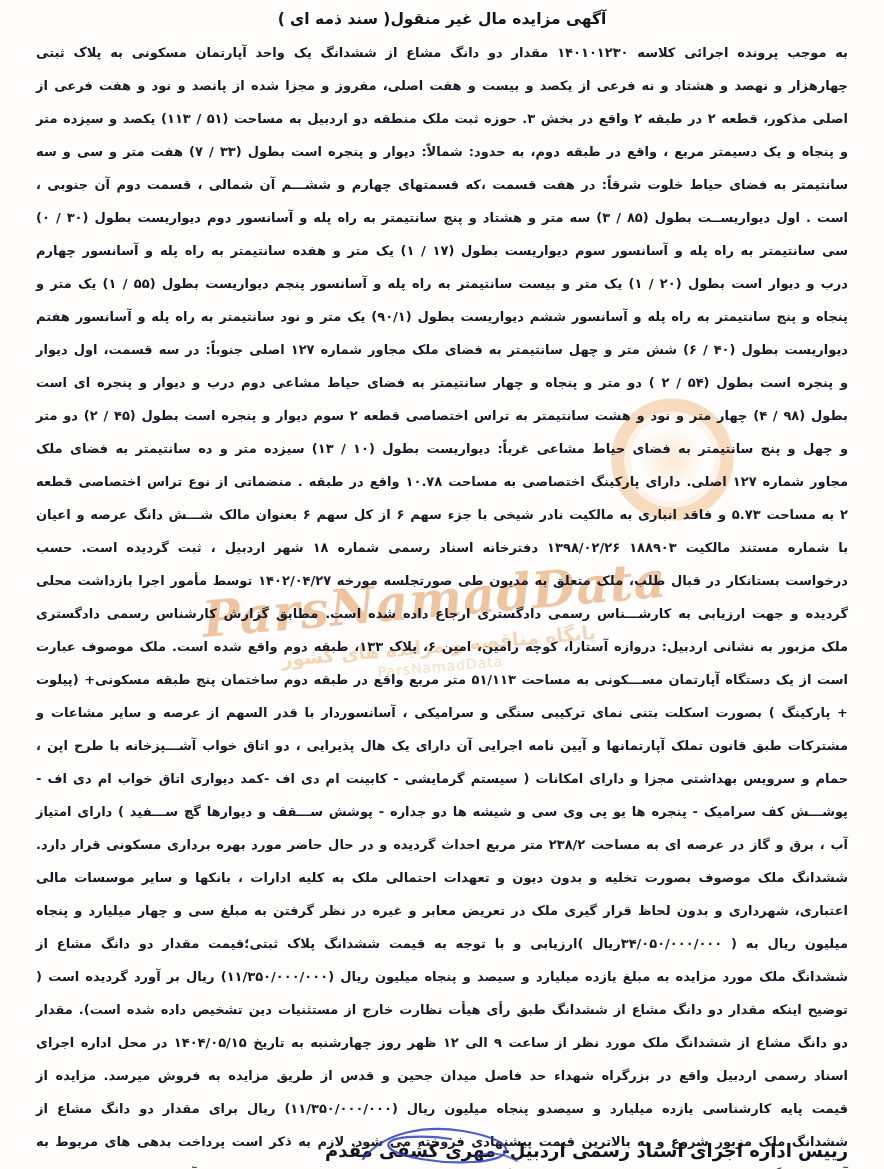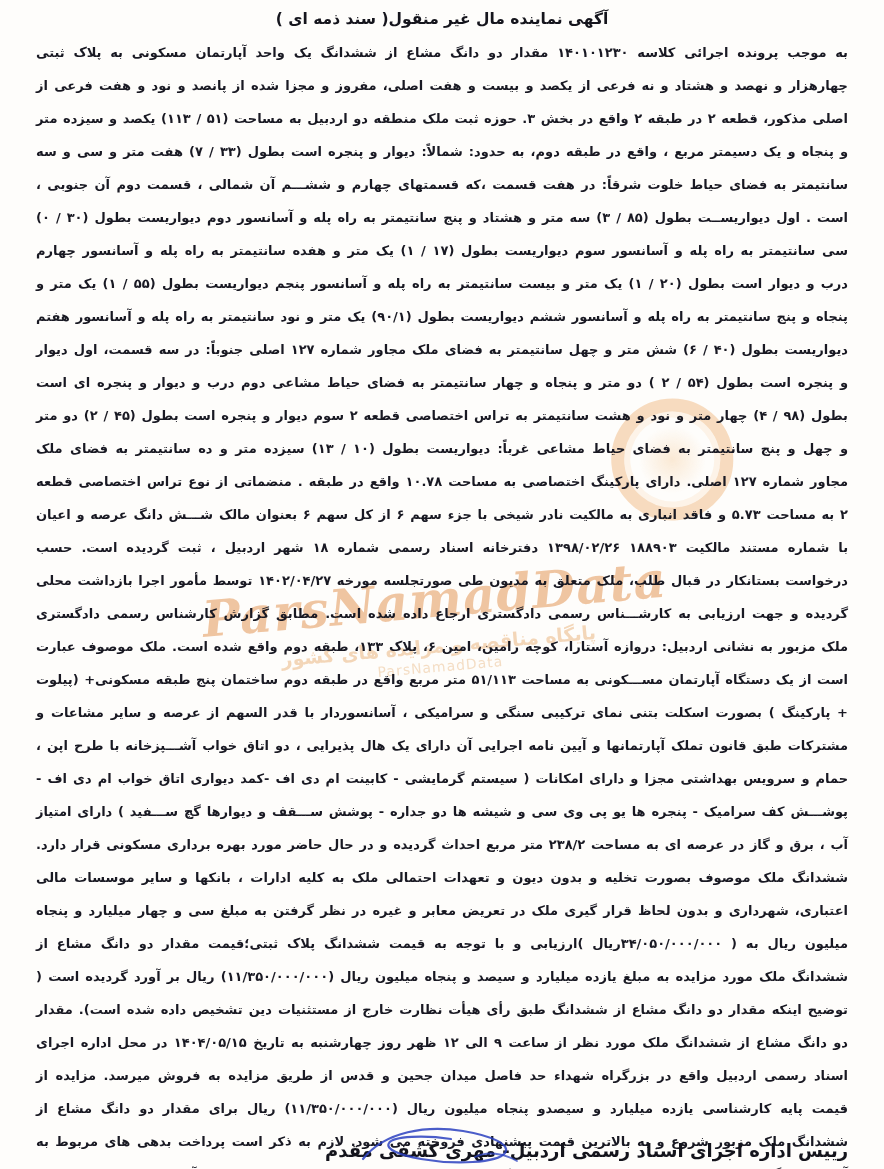--- a/index.html
+++ b/index.html
@@ -110,21 +110,21 @@
 <div class="page">
 
   <div class="watermark">
     <div class="wm-emblem"></div>
     <div class="wm-brand">ParsNamadData</div>
     <div class="wm-line1">پایگاه مناقصه و مزایده های کشور</div>
     <div class="wm-line2">ParsNamadData</div>
   </div>
 
   <div class="content">
-    <h1 class="title">آگهی نماینده مال غیر منقول( سند ذمه ای )</h1>
+    <h1 class="title">آگهی مزایده مال غیر منقول( سند ذمه ای )</h1>
     <p class="body-text">به موجب پرونده اجرائی کلاسه ۱۴۰۱۰۱۲۳۰ مقدار دو دانگ مشاع از ششدانگ یک واحد آپارتمان مسکونی به پلاک ثبتی چهارهزار و نهصد و هشتاد و نه فرعی از یکصد و بیست و هفت اصلی، مفروز و مجزا شده از پانصد و نود و هفت فرعی از اصلی مذکور، قطعه ۲ در طبقه ۲ واقع در بخش ۳. حوزه ثبت ملک منطقه دو اردبیل به مساحت (۵۱ / ۱۱۳) یکصد و سیزده متر و پنجاه و یک دسیمتر مربع ، واقع در طبقه دوم، به حدود: شمالاً: دیوار و پنجره است بطول (۳۳ / ۷) هفت متر و سی و سه سانتیمتر به فضای حیاط خلوت شرقاً: در هفت قسمت ،که قسمتهای چهارم و ششـــم آن شمالی ، قسمت دوم آن جنوبی ، است . اول دیواریســت بطول (۸۵ / ۳) سه متر و هشتاد و پنج سانتیمتر به راه پله و آسانسور دوم دیواریست بطول (۳۰ / ۰) سی سانتیمتر به راه پله و آسانسور سوم دیواریست بطول (۱۷ / ۱) یک متر و هفده سانتیمتر به راه پله و آسانسور چهارم درب و دیوار است بطول (۲۰ / ۱) یک متر و بیست سانتیمتر به راه پله و آسانسور پنجم دیواریست بطول (۵۵ / ۱) یک متر و پنجاه و پنج سانتیمتر به راه پله و آسانسور ششم دیواریست بطول (۹۰/۱) یک متر و نود سانتیمتر به راه پله و آسانسور هفتم دیواریست بطول (۴۰ / ۶) شش متر و چهل سانتیمتر به فضای ملک مجاور شماره ۱۲۷ اصلی جنوباً: در سه قسمت، اول دیوار و پنجره است بطول (۵۴ / ۲ ) دو متر و پنجاه و چهار سانتیمتر به فضای حیاط مشاعی دوم درب و دیوار و پنجره ای است بطول (۹۸ / ۴) چهار متر و نود و هشت سانتیمتر به تراس اختصاصی قطعه ۲ سوم دیوار و پنجره است بطول (۴۵ / ۲) دو متر و چهل و پنج سانتیمتر به فضای حیاط مشاعی غرباً: دیواریست بطول (۱۰ / ۱۳) سیزده متر و ده سانتیمتر به فضای ملک مجاور شماره ۱۲۷ اصلی. دارای پارکینگ اختصاصی به مساحت ۱۰.۷۸ واقع در طبقه . منضماتی از نوع تراس اختصاصی قطعه ۲ به مساحت ۵.۷۳ و فاقد انباری به مالکیت نادر شیخی با جزء سهم ۶ از کل سهم ۶ بعنوان مالک شـــش دانگ عرصه و اعیان با شماره مستند مالکیت ۱۸۸۹۰۳ ۱۳۹۸/۰۲/۲۶ دفترخانه اسناد رسمی شماره ۱۸ شهر اردبیل ، ثبت گردیده است. حسب درخواست بستانکار در قبال طلب، ملک متعلق به مدیون طی صورتجلسه مورخه ۱۴۰۲/۰۴/۲۷ توسط مأمور اجرا بازداشت محلی گردیده و جهت ارزیابی به کارشـــناس رسمی دادگستری ارجاع داده شده است. مطابق گزارش کارشناس رسمی دادگستری ملک مزبور به نشانی اردبیل: دروازه آستارا، کوچه رامین، امین ۶، پلاک ۱۳۳، طبقه دوم واقع شده است. ملک موصوف عبارت است از یک دستگاه آپارتمان مســـکونی به مساحت ۵۱/۱۱۳ متر مربع واقع در طبقه دوم ساختمان پنج طبقه مسکونی+ (پیلوت + پارکینگ ) بصورت اسکلت بتنی نمای ترکیبی سنگی و سرامیکی ، آسانسوردار با قدر السهم از عرصه و سایر مشاعات و مشترکات طبق قانون تملک آپارتمانها و آیین نامه اجرایی آن دارای یک هال پذیرایی ، دو اتاق خواب آشـــپزخانه با طرح اپن ، حمام و سرویس بهداشتی مجزا و دارای امکانات ( سیستم گرمایشی - کابینت ام دی اف -کمد دیواری اتاق خواب ام دی اف - پوشـــش کف سرامیک - پنجره ها یو پی وی سی و شیشه ها دو جداره - پوشش ســـقف و دیوارها گچ ســـفید ) دارای امتیاز آب ، برق و گاز در عرصه ای به مساحت ۲۳۸/۲ متر مربع احداث گردیده و در حال حاضر مورد بهره برداری مسکونی قرار دارد. ششدانگ ملک موصوف بصورت تخلیه و بدون دیون و تعهدات احتمالی ملک به کلیه ادارات ، بانکها و سایر موسسات مالی اعتباری، شهرداری و بدون لحاظ قرار گیری ملک در تعریض معابر و غیره در نظر گرفتن به مبلغ سی و چهار میلیارد و پنجاه میلیون ریال به ( ۳۴/۰۵۰/۰۰۰/۰۰۰ریال )ارزیابی و با توجه به قیمت ششدانگ پلاک ثبتی؛قیمت مقدار دو دانگ مشاع از ششدانگ ملک مورد مزایده به مبلغ یازده میلیارد و سیصد و پنجاه میلیون ریال (۱۱/۳۵۰/۰۰۰/۰۰۰) ریال بر آورد گردیده است ( توضیح اینکه مقدار دو دانگ مشاع از ششدانگ طبق رأی هیأت نظارت خارج از مستثنیات دین تشخیص داده شده است). مقدار دو دانگ مشاع از ششدانگ ملک مورد نظر از ساعت ۹ الی ۱۲ ظهر روز چهارشنبه به تاریخ ۱۴۰۴/۰۵/۱۵ در محل اداره اجرای اسناد رسمی اردبیل واقع در بزرگراه شهداء حد فاصل میدان جحین و قدس از طریق مزایده به فروش میرسد. مزایده از قیمت پایه کارشناسی یازده میلیارد و سیصدو پنجاه میلیون ریال (۱۱/۳۵۰/۰۰۰/۰۰۰) ریال برای مقدار دو دانگ مشاع از ششدانگ ملک مزبور شروع و به بالاترین قیمت پیشنهادی فروخته می شود. لازم به ذکر است پرداخت بدهی های مربوط به آب، برق ،گاز اعم از حق انشـــعاب و یا حق اشتراک و مصرف در صورتی که مورد مزایده دارای آنها باشد و نیز بدهیهای مالیاتی و عوارض شهرداری و غیره تا تاریخ مزایده اعم از اینکه رقم قطعی آن معلوم شده یا نشده باشد به عهده برنده مزایده است و نیز در صورت وجود مازاد، وجوه پرداختی بابت هزینه های فوق از محل مازاد به برنده مزایده مسترد خواهد شد و نیم عشر و حق مزایده نقداً وصول میگردد ؛ طالبین می توانند تا روز مزایده جهت بازدید محلی به اداره اجرای اسناد رسمی اردبیل مراجعه نمایند. شرکت در مزایده منوط به پرداخت ده درصد از مبلغ پایه کارشناسی به حساب سپرده نزد حسابداری اداره اجرای اسناد رسمی اردبیل و حضور خریدار یا نماینده قانونی او در جلسه مزایده می باشد.واریز ده درصد برای کلیه شرکت کنندگان الزامی می باشد. برنده مزایده مکلف است ما به التفاوت مبلغ فروش را ظرف مدت پنج روز از تاریخ مزایده پس از مراجعه به حسابداری اداره اجرا به حساب صندوق ثبت تودیع نماید . درصورتیکه ظرف مهلت مقرر مانده مبلغ فروش را به حساب سپرده ثبت واریز نکند وجه مزبور قابل استرداد نبوده و به حساب خزانه واریز و عملیات فروش از درجه اعتبار ساقط و مزایده به درخواست بستانکار تجدید خواهدشد.</p>
   </div>
 
   <div class="signature">رییس اداره اجرای اسناد رسمی اردبیل- مهری کشفی مقدم</div>
 
   <svg class="scribble" viewBox="0 0 170 46" aria-hidden="true">
     <path d="M8,36 C 30,8 72,2 108,8 C 138,13 156,22 150,30 C 142,40 100,42 66,36 C 44,32 30,26 34,20 C 38,13 70,12 96,16" fill="none" stroke="#2b41c0" stroke-width="2.2" stroke-linecap="round" opacity="0.85"></path>
     <path d="M120,34 C 132,28 148,30 162,38" fill="none" stroke="#2b41c0" stroke-width="1.8" stroke-linecap="round" opacity="0.75"></path>
   </svg>
 

